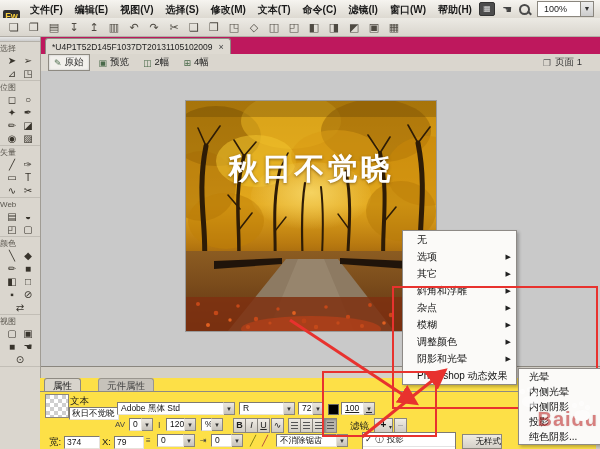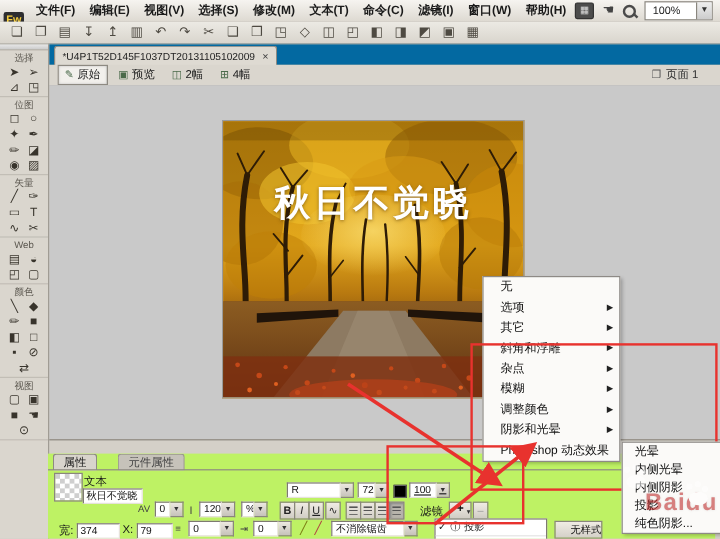--- a/index.html
+++ b/index.html
@@ -26,25 +26,25 @@
     font-size:7px;text-align:center;line-height:13px;color:#333;}
   
   .toolbar{position:absolute;left:0;top:18px;width:600px;height:18px;
     background:linear-gradient(#eceae4,#d9d5cd);border-bottom:1px solid #b2aea6;
     display:flex;align-items:center;padding-left:4px;z-index:5;}
   .tb-icon{width:20px;height:15px;font-size:11px;line-height:15px;text-align:center;color:#4e4a42;}
   
   .toolspanel{position:absolute;left:0;top:36px;width:40px;height:413px;background:#dad6ce;
     border-right:1px solid #a09c94;z-index:4;}
   .tp-grip{height:5px;border-bottom:1px solid #b4b0a8;background:linear-gradient(#eee,#ccc);}
-  .tp-label{font-size:8px;color:#5a564e;text-align:center;margin-top:2px;line-height:10px;}
+  .tp-label{font-size:8px;color:#5a564e;margin-top:2px;line-height:10px;}
   .tp-grid{display:flex;flex-wrap:wrap;justify-content:center;padding:0 1px;border-bottom:1px solid #c2beb6;}
   .tool{width:16px;height:13px;font-size:10px;line-height:13px;text-align:center;color:#38342c;}
   
-  .tabbar{position:absolute;left:40px;top:36px;right:0;height:18px;background:#0369a1;
+  .tabbar{position:absolute;left:40px;top:36px;right:0;height:18px;background:#be185d;
     border-bottom:1px solid #98948c;}
   .doctab{position:absolute;left:5px;top:2px;height:16px;background:#dedad2;
     border:1px solid #8e8a82;border-bottom:none;border-radius:3px 3px 0 0;
     display:flex;align-items:center;padding:0 6px;gap:6px;}
   .doctab .ttl{font-size:8.5px;color:#222;white-space:nowrap;}
   .doctab .cls{font-size:9px;color:#444;line-height:10px;}
   .previewbar{position:absolute;left:40px;top:54px;right:0;height:17px;background:#dad6ce;
     border-bottom:1px solid #a8a49c;display:flex;align-items:center;padding-left:8px;gap:4px;}
   .pv-btn{display:flex;align-items:center;gap:3px;font-size:9.5px;padding:1px 5px;color:#222;}
   .pv-btn .ic{font-size:9px;color:#4a6a4a;}
@@ -60,21 +60,21 @@
   .arttitle{position:absolute;left:0;top:48px;width:100%;text-align:center;
     font-size:30px;font-weight:bold;color:#fff;letter-spacing:3px;
     text-shadow:0 1px 3px rgba(70,40,0,.55);white-space:nowrap;}
   
   .statusbar{position:absolute;left:40px;top:366px;right:0;height:12px;background:#d4d0c8;
     border-top:1px solid #8a867e;border-bottom:1px solid #b0aca4;}
   .framenav{position:absolute;left:384px;top:1px;display:flex;gap:3px;align-items:center;
     font-size:8px;color:#333;}
   .framenav .fno{border:1px solid #8a867e;background:#fff;padding:0 4px;font-size:8px;line-height:9px;}
   
-  .props{position:absolute;left:40px;top:378px;right:4px;height:71px;background:#bef264;z-index:6;}
+  .props{position:absolute;left:40px;top:378px;right:4px;height:71px;background:#fde047;z-index:6;}
   .ptab{position:absolute;top:0;height:13px;font-size:9.5px;line-height:13px;padding:0 8px;
     color:#222;}
   .ptab.sel{left:4px;background:#d8d4cc;border:1px solid #8e8a82;border-bottom:none;border-radius:3px 3px 0 0;}
   .ptab.unsel{left:58px;background:#c6c2ba;border:1px solid #9a968e;border-bottom:none;border-radius:3px 3px 0 0;color:#444;}
   .pbody{position:absolute;left:0;top:13px;right:0;bottom:0;border-top:1px solid #8e8a82;}
   .thumb{position:absolute;left:5px;top:2px;width:22px;height:22px;border:1px solid #8a867e;
     background:conic-gradient(#fff 0 25%,#cfcfcf 0 50%,#fff 0 75%,#cfcfcf 0) 0 0/8px 8px;}
   .plabel{position:absolute;font-size:9.5px;color:#1a1a1a;white-space:nowrap;}
   .fld{position:absolute;background:#fff;border:1px solid;border-color:#7e7a72 #e6e2da #e6e2da #7e7a72;
     font-size:8.5px;line-height:11px;padding:0 2px;height:11px;white-space:nowrap;overflow:hidden;color:#111;}
@@ -366,20 +366,24 @@
 </div>
 
 <div class="props">
   <span class="ptab sel">属性</span>
   <span class="ptab unsel">元件属性</span>
   <div class="pbody">
     <div class="thumb"></div>
     <span class="plabel" style="left:30px;top:3px;">文本</span>
     <span class="fld" style="left:29px;top:15px;width:44px;">秋日不觉晓</span>
 
+    <span class="cmb" style="left:77px;top:10px;width:118px;">
+      <span class="cv">Adobe 黑体 Std</span>
+      <span class="ca">▼</span>
+    </span>
     <span class="cmb" style="left:199px;top:10px;width:56px;">
       <span class="cv">R</span>
       <span class="ca">▼</span>
     </span>
     <span class="cmb" style="left:258px;top:10px;width:26px;">
       <span class="cv">72</span>
       <span class="ca">▼</span>
     </span>
     <span style="position:absolute;left:288px;top:12px;width:9px;height:9px;background:#000;border:1px solid #666;"></span>
     <span class="cmb" style="left:301px;top:10px;width:34px;text-decoration:underline;">

